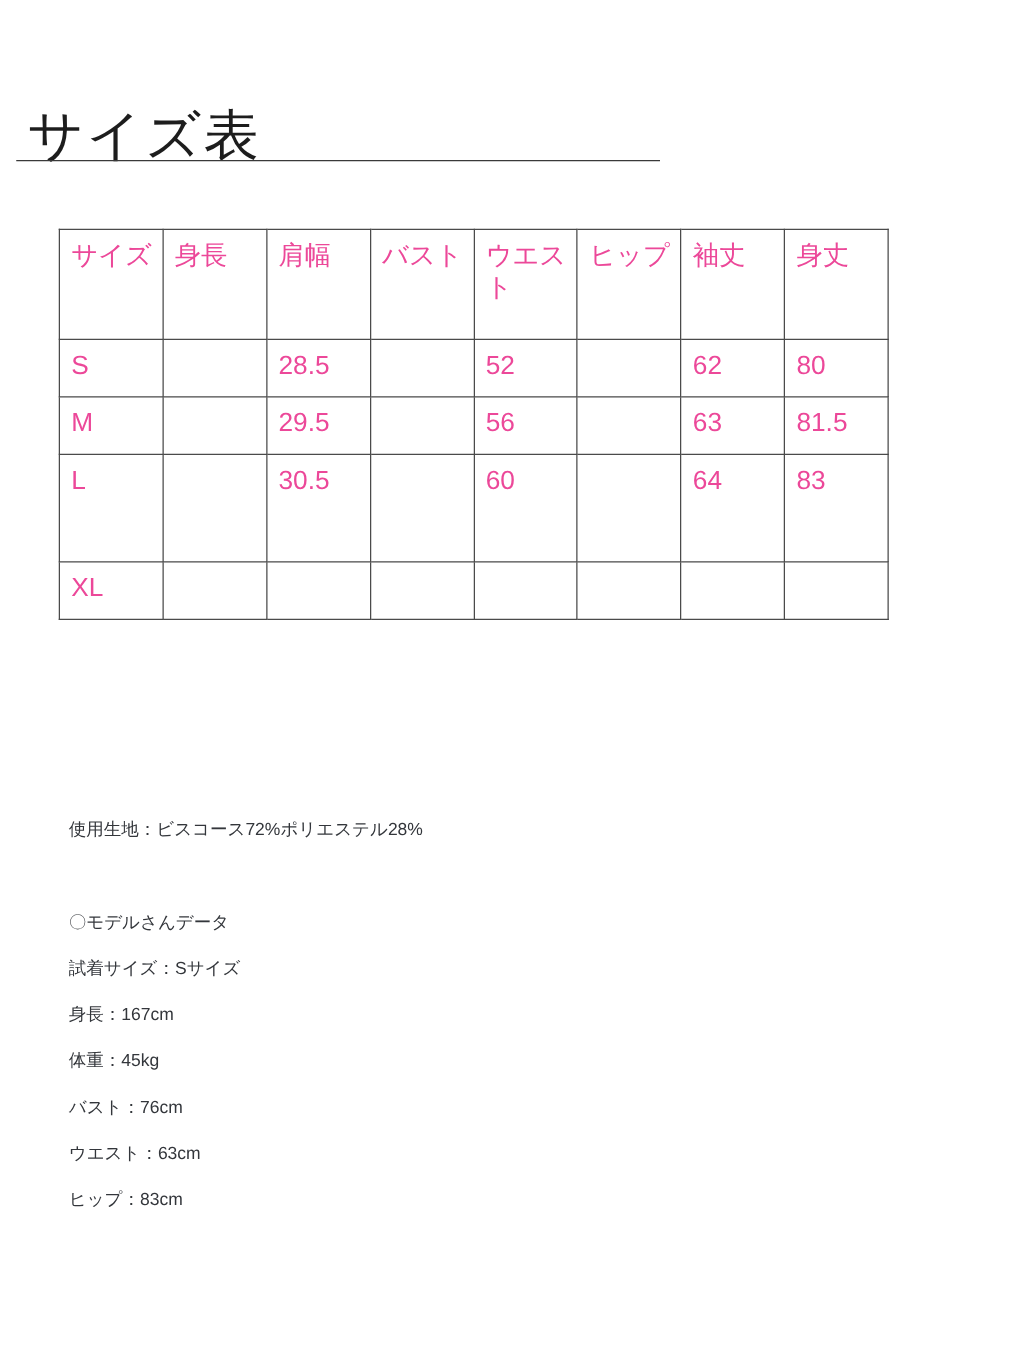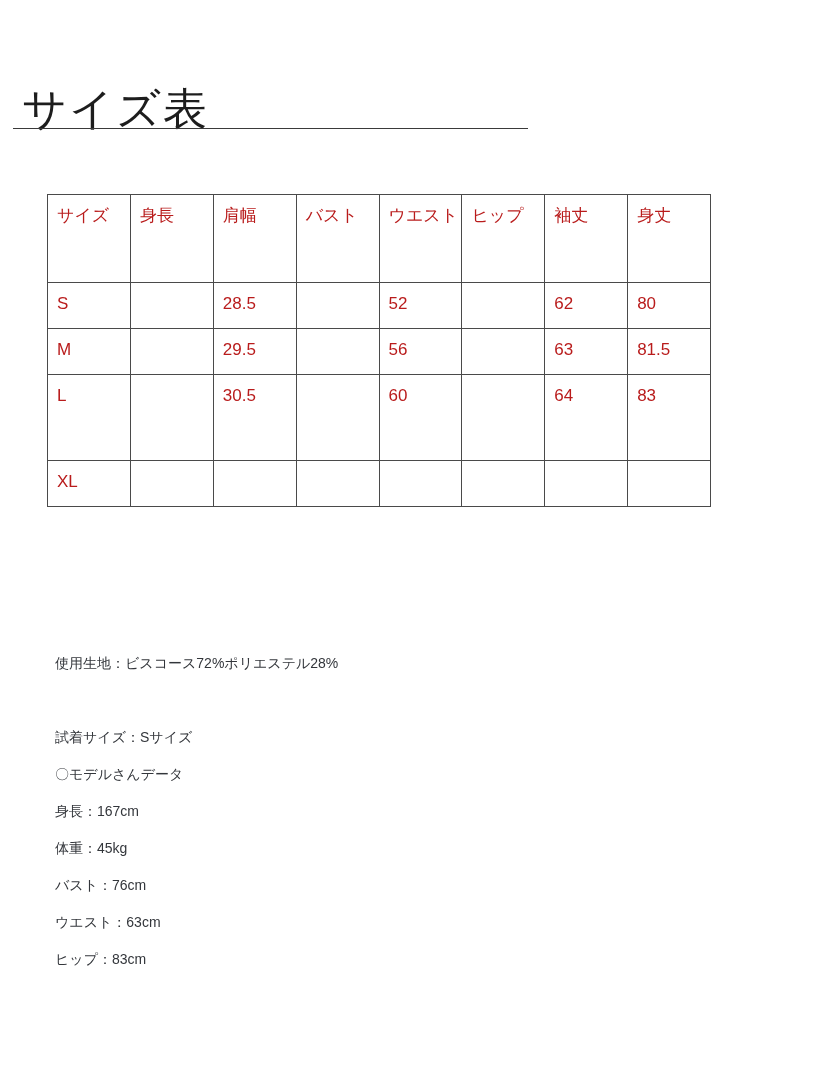--- a/index.html
+++ b/index.html
@@ -42,23 +42,22 @@
   .size-table-wrap {
     position: absolute;
     left: 47px;
     top: 183px;
     width: 663px;
   }
   table.size-table {
     border-collapse: collapse;
     table-layout: fixed;
     width: 663px;
-    font-size: 17px;
-    color: #b91c1c;
-    margin-top: 11px;
+    font-size: 21px;
+    color: #ec4899;
   }
   table.size-table col { width: 82.875px; }
   table.size-table th,
   table.size-table td {
     border: 1px solid #4a4a4a;
     padding: 8px 0 0 9px;
     text-align: left;
     vertical-align: top;
     font-weight: 400;
     line-height: 26px;
@@ -158,20 +157,20 @@
       </tr>
     </tbody>
   </table>
 </div>
 
 <div class="notes">
   <div class="fabric-line">使用生地：ビスコース72%ポリエステル28%</div>
 
   <div class="spacer"></div>
 
+  <div class="model-line">〇モデルさんデータ</div>
   <div class="model-line">試着サイズ：Sサイズ</div>
-  <div class="model-line">〇モデルさんデータ</div>
   <div class="model-line">身長：167cm</div>
   <div class="model-line">体重：45kg</div>
   <div class="model-line">バスト：76cm</div>
   <div class="model-line">ウエスト：63cm</div>
   <div class="model-line">ヒップ：83cm</div>
 </div>
 
 </body></html>

